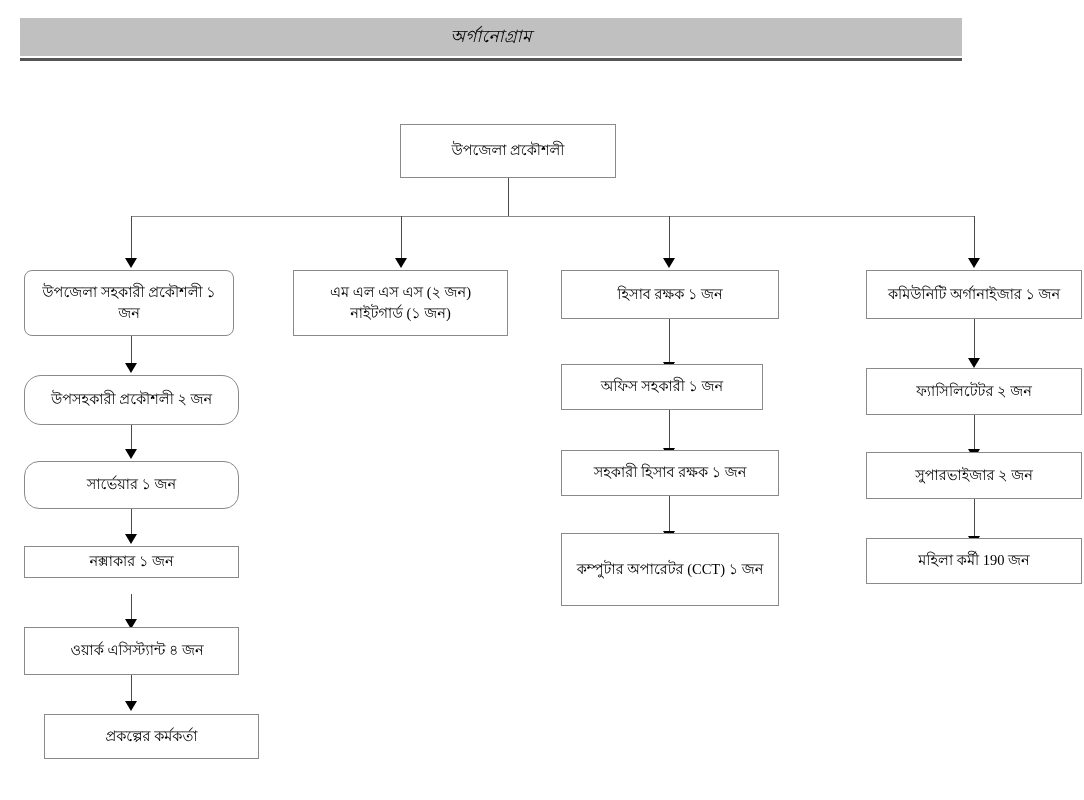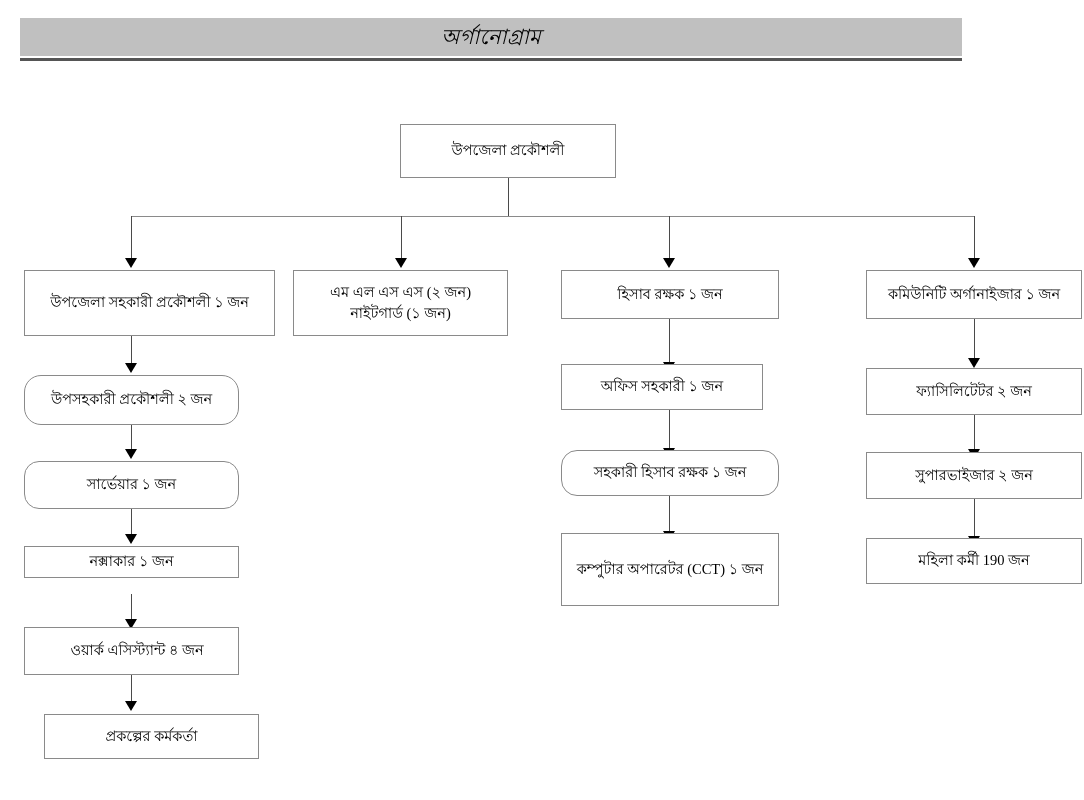--- a/index.html
+++ b/index.html
@@ -24,21 +24,21 @@
     width: 942px;
     height: 38px;
     background: #c0c0c0;
     box-sizing: border-box;
   }
   .title-banner .title-text {
     display: block;
     width: 100%;
     text-align: center;
     line-height: 38px;
-    font-size: 21px;
+    font-size: 17px;
     font-style: italic;
     font-weight: 400;
     color: #000;
     letter-spacing: 0.3px;
   }
   .title-underline {
     position: absolute;
     left: 20px;
     top: 58px;
     width: 942px;
@@ -107,21 +107,21 @@
 
 <div class="vline" style="left:401px; top:216px; height:44px;"></div>
 <div class="arrow" style="left:395px; top:258px;"></div>
 
 <div class="vline" style="left:669px; top:216px; height:44px;"></div>
 <div class="arrow" style="left:663px; top:258px;"></div>
 
 <div class="vline" style="left:974px; top:216px; height:44px;"></div>
 <div class="arrow" style="left:968px; top:258px;"></div>
 
-<div class="node" style="left:24px; top:270px; width:251px; height:66px;">
+<div class="node" style="left:24px; top:270px; width:210px; height:66px;border-radius:8px;">
   <span class="node-label">উপজেলা সহকারী প্রকৌশলী ১ জন</span>
 </div>
 <div class="vline" style="left:131px; top:336px; height:28px;"></div>
 <div class="arrow" style="left:125px; top:363px;"></div>
 
 <div class="node" style="left:24px; top:375px; width:215px; height:50px;border-radius:17px;">
   <span class="node-label">উপসহকারী প্রকৌশলী ২ জন</span>
 </div>
 <div class="vline" style="left:131px; top:425px; height:25px;"></div>
 <div class="arrow" style="left:125px; top:449px;"></div>
@@ -158,21 +158,21 @@
 </div>
 <div class="vline" style="left:669px; top:319px; height:44px;"></div>
 <div class="arrow" style="left:663px; top:362px;"></div>
 
 <div class="node" style="left:561px; top:364px; width:202px; height:46px;">
   <span class="node-label">অফিস সহকারী ১ জন</span>
 </div>
 <div class="vline" style="left:669px; top:410px; height:39px;"></div>
 <div class="arrow" style="left:663px; top:448px;"></div>
 
-<div class="node" style="left:561px; top:450px; width:218px; height:46px;border-radius:16px;">
+<div class="node" style="left:561px; top:450px; width:218px; height:46px;">
   <span class="node-label">সহকারী হিসাব রক্ষক ১ জন</span>
 </div>
 <div class="vline" style="left:669px; top:496px; height:36px;"></div>
 <div class="arrow" style="left:663px; top:531px;"></div>
 
 <div class="node" style="left:561px; top:533px; width:218px; height:73px;">
   <span class="node-label">কম্পুটার অপারেটর (CCT) ১ জন</span>
 </div>
 
 <div class="node" style="left:866px; top:270px; width:216px; height:49px;">

